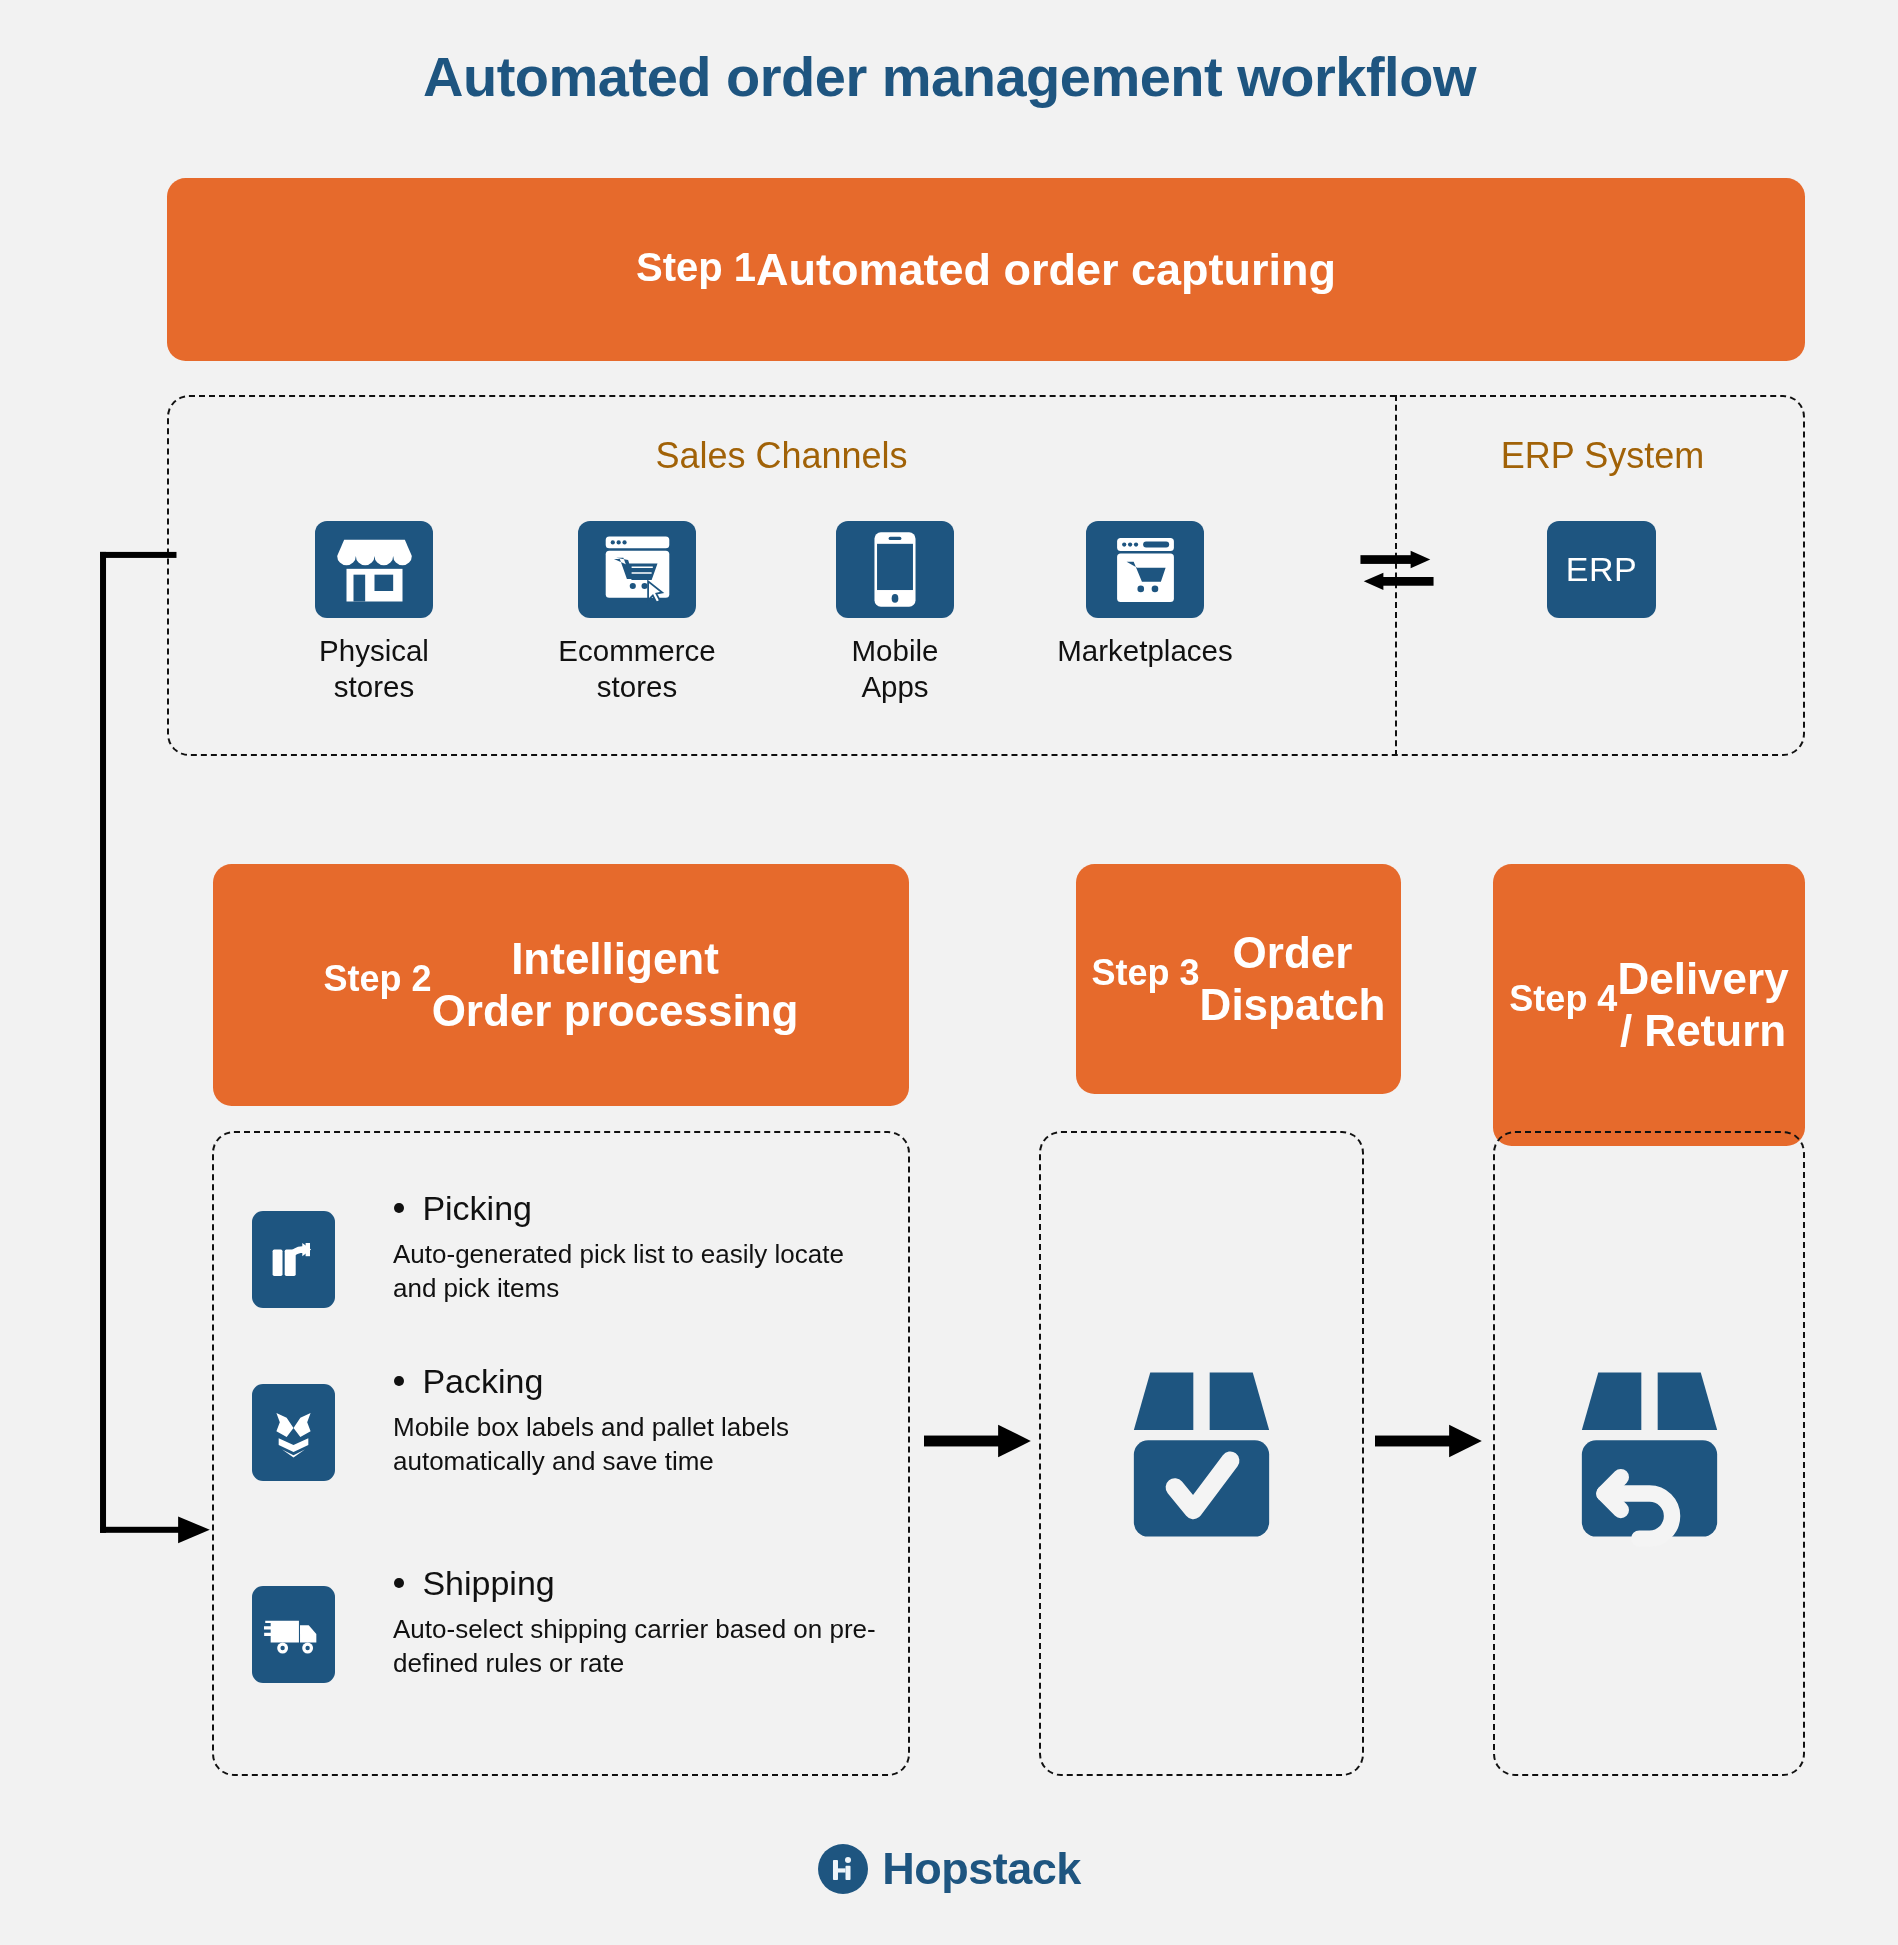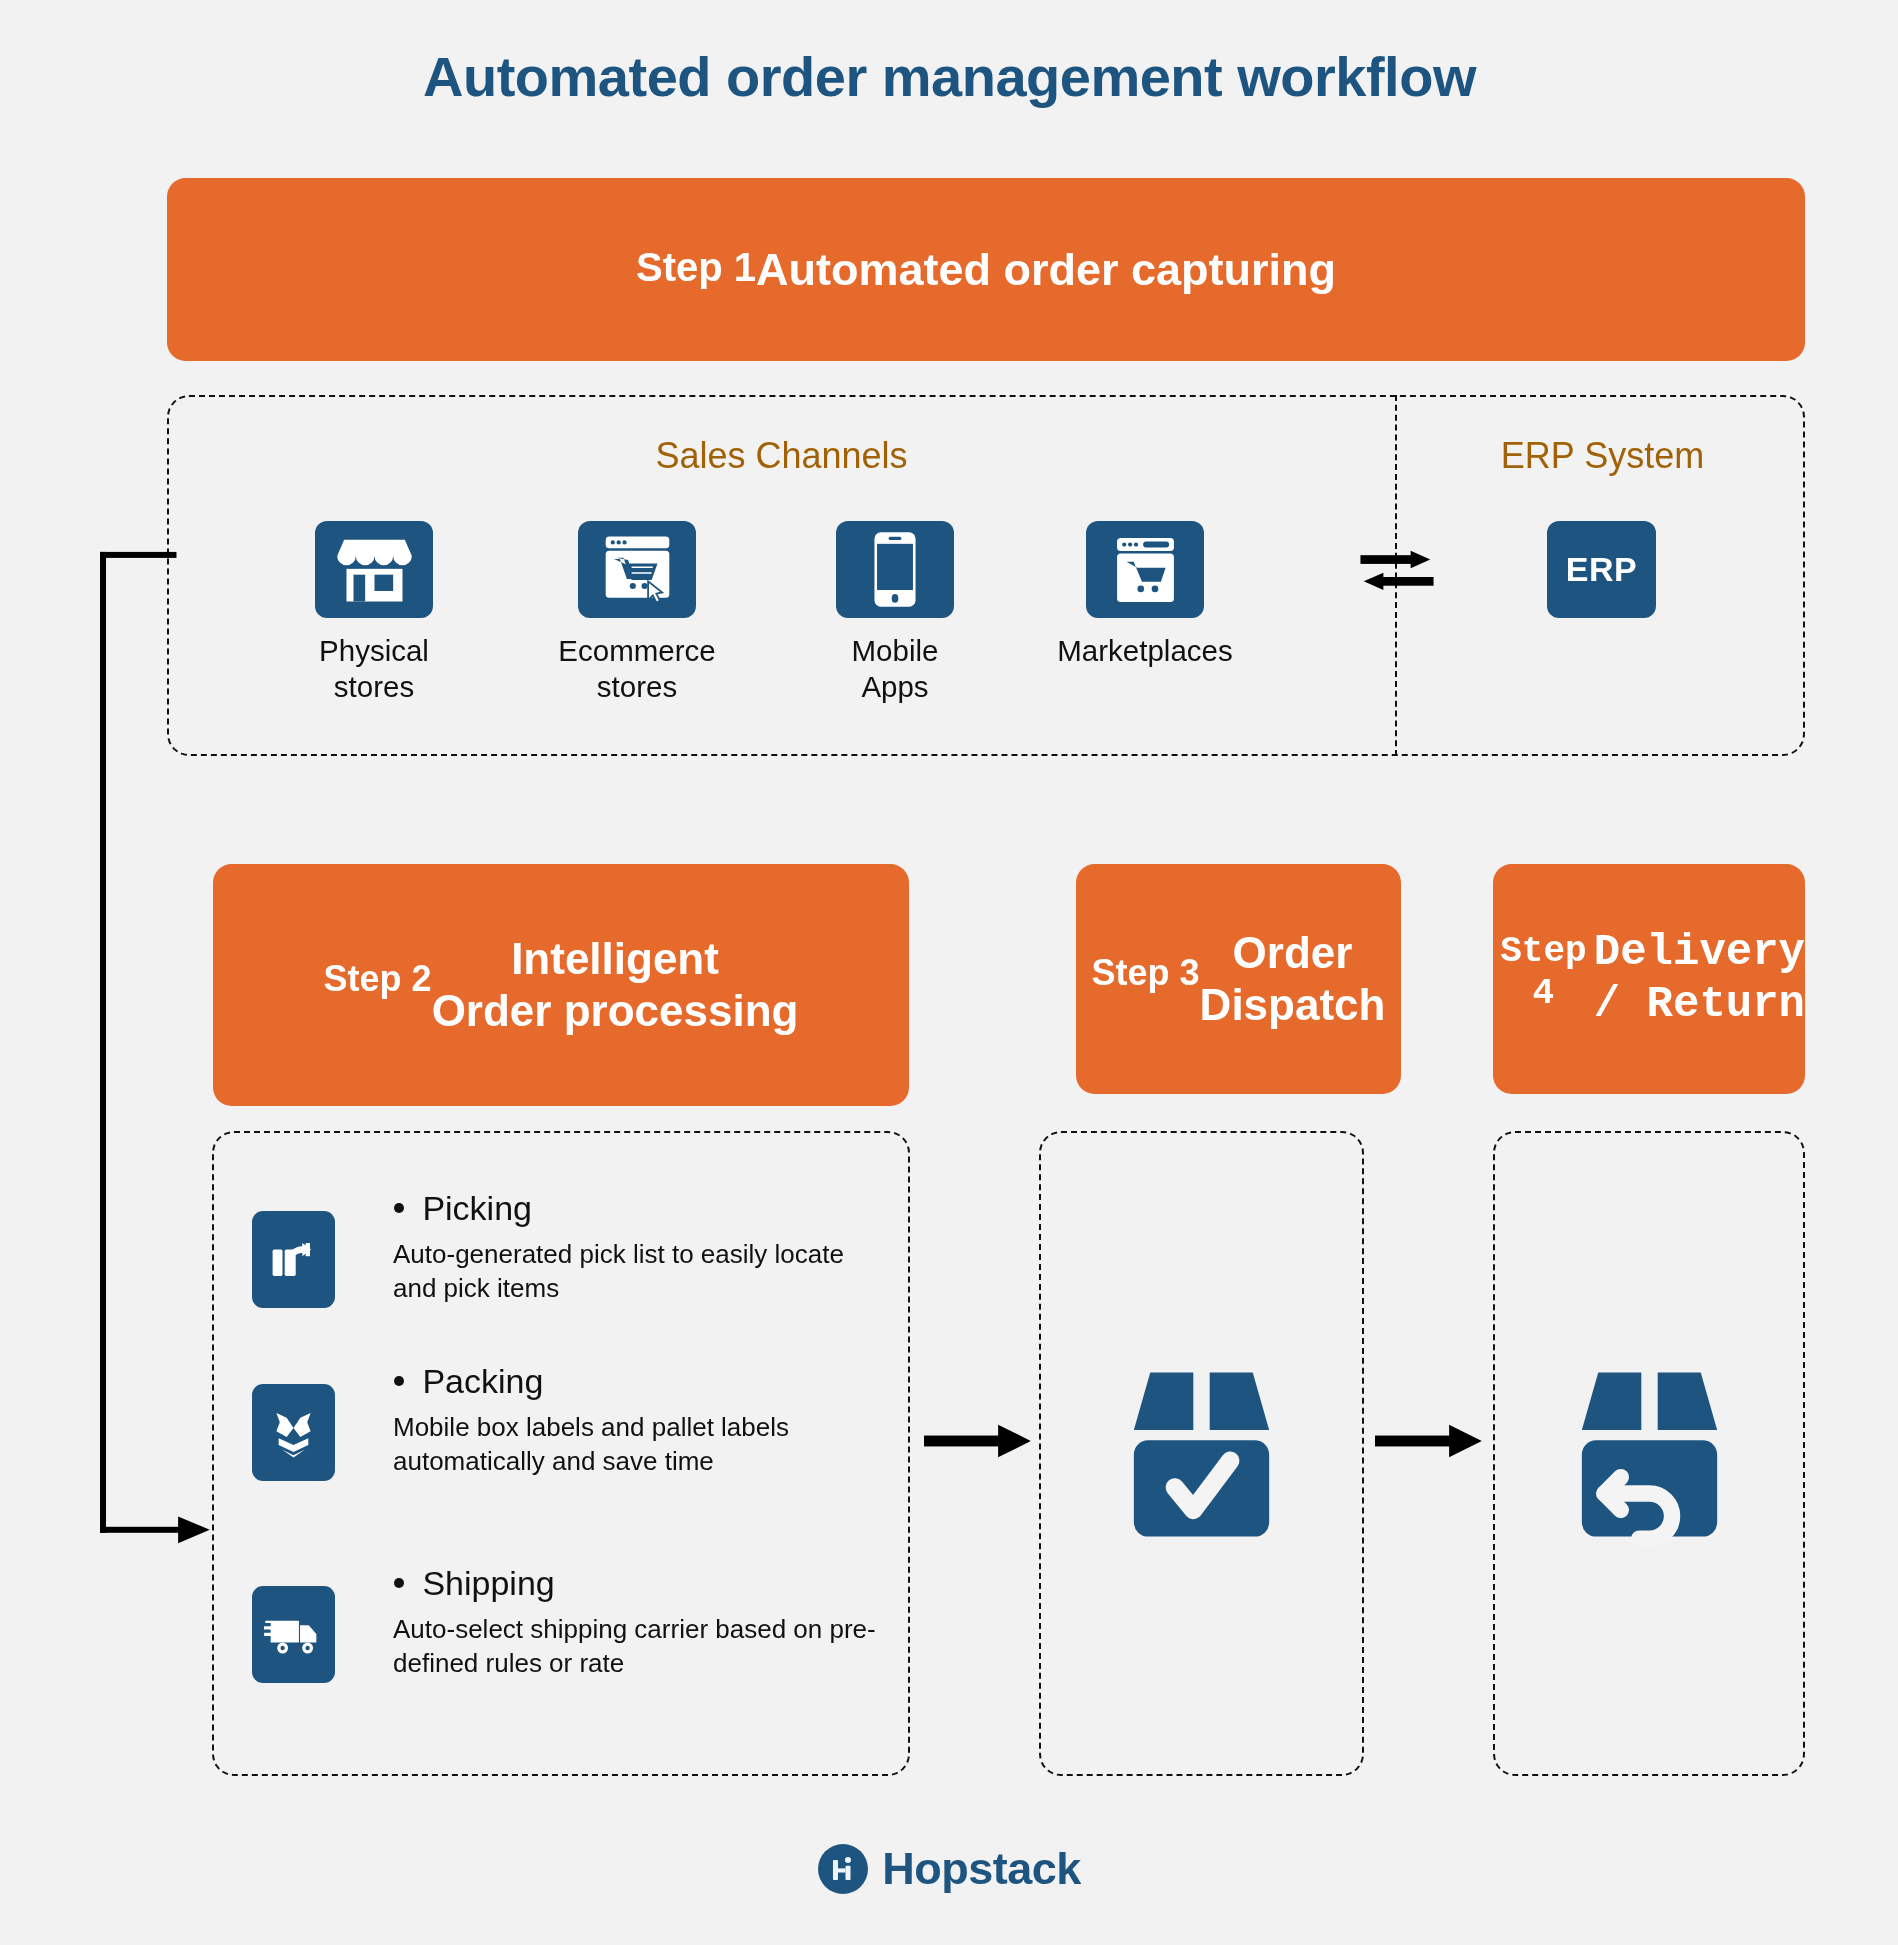--- a/index.html
+++ b/index.html
@@ -38,21 +38,21 @@
   #banner-step1 .step-name { font-size: 45px; }
 
   #banner-step2 { left: 213px; top: 864px; width: 696px; height: 242px; }
   #banner-step2 .step-no   { font-size: 36px; margin-bottom: 12px; }
   #banner-step2 .step-name { font-size: 44px; white-space: pre-line; }
 
   #banner-step3 { left: 1039px; top: 864px; width: 325px; height: 230px; margin-left: 37px; }
   #banner-step3 .step-no   { font-size: 36px; margin-bottom: 12px; }
   #banner-step3 .step-name { font-size: 44px; white-space: pre-line; }
 
-  #banner-step4 { left: 1493px; top: 864px; width: 312px; height: 230px; font-family: Liberation Mono, monospace; }
+  #banner-step4 { left: 1493px; top: 864px; width: 312px; height: 282px; }
   #banner-step4 .step-no   { font-size: 36px; margin-bottom: 12px; }
   #banner-step4 .step-name { font-size: 44px; white-space: pre-line; }
 
   
   .dashed-box {
     position: absolute;
     border: 2.7px dashed #111111;
     border-radius: 22px;
     background: transparent;
   }
@@ -93,21 +93,21 @@
   #chan-0 { left: 284px; top: 521px; }
   #chan-1 { left: 547px; top: 521px; }
   #chan-2 { left: 805px; top: 521px; }
   #chan-3 { left: 1055px; top: 521px; }
 
   #erp-tile {
     position: absolute; left: 1547px; top: 521px;
     width: 109px; height: 97px;
     background: #1e5580; border-radius: 12px;
     display: flex; align-items: center; justify-content: center;
-    color: #ffffff; font-size: 34px; font-weight: bold; letter-spacing: 0.5px;
+    color: #ffffff; font-size: 34px; font-weight: normal; letter-spacing: 0.5px;
   }
 
   
   #sync-arrows {
     position: absolute; left: 1356px; top: 541px;
     width: 82px; height: 60px;
   }
 
   
   .proc-item { position: absolute; width: 645px; }

